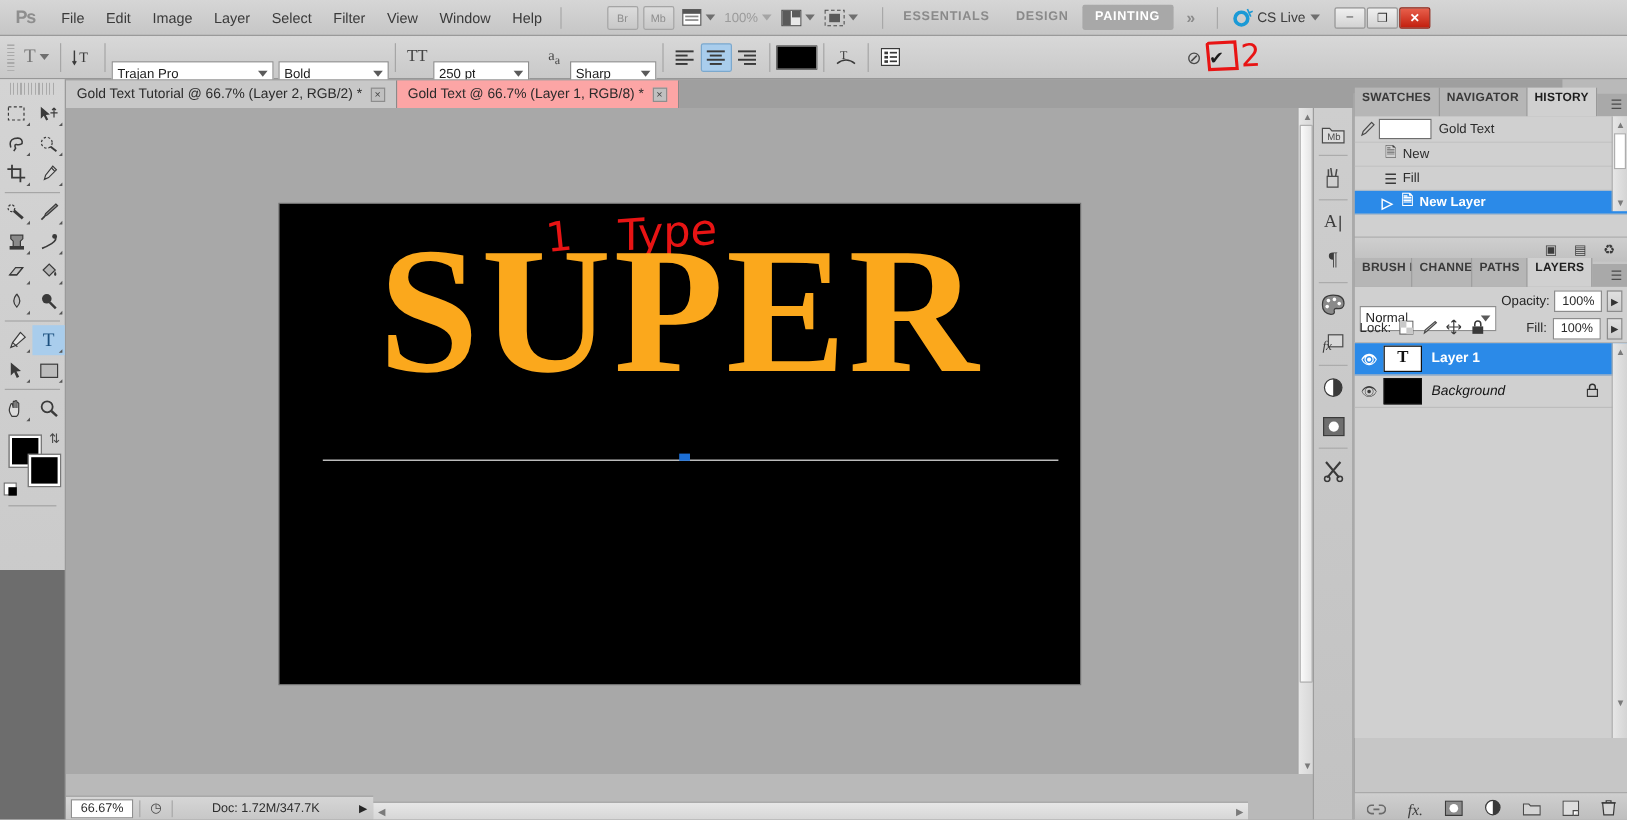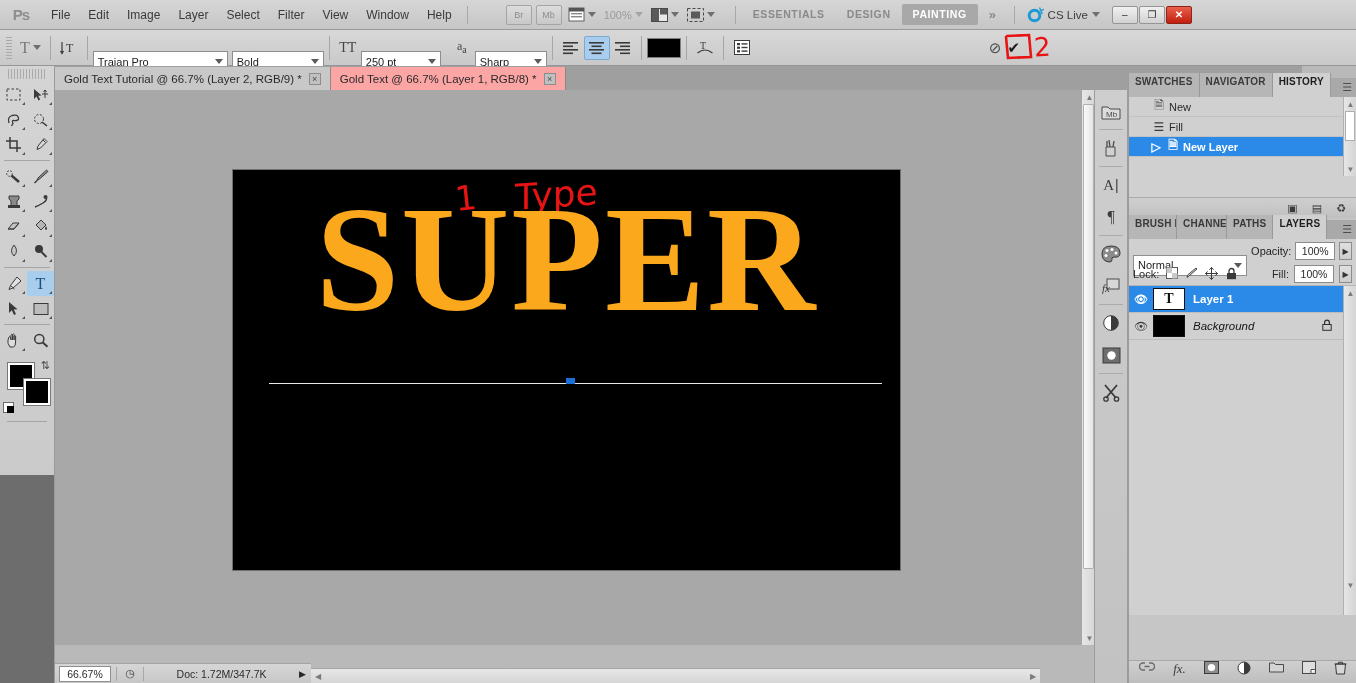--- a/index.html
+++ b/index.html
@@ -222,21 +222,21 @@
   .layer.sel .eye { color:#fff; }
   .lthumb { width:32px; height:22px; background:#fff; border:1px solid #111; margin-right:8px;
             display:flex; align-items:center; justify-content:center;
             font-family:"Liberation Serif", serif; font-size:14px; color:#111; }
   .lthumb.black { background:#000; }
   .lock-end { position:absolute; right:24px; font-size:10px; color:#2f2f2f; }
   .lscroll { position:absolute; right:0; top:0; width:13px; bottom:0;
              background:linear-gradient(to right,#e6e6e6,#d4d4d4); border-left:1px solid #b0b0b0; }
   .lbtns { position:absolute; left:0; bottom:0; width:228px; height:23px;
            background:linear-gradient(#cfcfcf,#bebebe); border-top:1px solid #a9a9a9;
-           display:flex; align-items:flex-start; justify-content:center; gap:18px; font-size:12px; color:#3d3d3d; }
+           display:flex; align-items:flex-end; justify-content:center; gap:18px; font-size:12px; color:#3d3d3d; }
 </style>
 </head>
 <body>
 
 <div class="app">
 
   <div class="menubar">
     <div class="ps-logo">Ps</div>
 
     <div class="menu-item">File</div>
@@ -416,21 +416,21 @@
         </svg>
       </span>
       <span style="position:relative;width:30px;display:inline-block">
         <span style="position:absolute;left:8px;top:-16px;color:#e81414;font-size:26px;font-family:'DejaVu Sans',sans-serif;transform:rotate(-3deg);display:inline-block">2</span>
       </span>
     </div>
   </div>
 
   <div class="doctabs">
     <div class="doctab">
-      <span>Gold Text Tutorial @ 66.7% (Layer 2, RGB/9) *</span>
+      <span>Gold Text Tutorial @ 66.7% (Layer 2, RGB/2) *</span>
       <span class="xbtn">×</span>
     </div>
     <div class="doctab active">
       <span>Gold Text @ 66.7% (Layer 1, RGB/8) *</span>
       <span class="xbtn">×</span>
     </div>
   </div>
 
   <div class="toolbar">
     <div class="tb-grip"></div>
@@ -653,20 +653,29 @@
   <div class="panels">
 
     <div class="ptabs">
       <div class="ptab">SWATCHES</div>
       <div class="ptab">NAVIGATOR</div>
       <div class="ptab active">HISTORY</div>
       <div class="pmenu">☰</div>
     </div>
 
     <div class="history">
+      <div class="hrow" style="height:22px">
+        <div class="hbox">
+          <svg width="13" height="13" viewBox="0 0 13 13">
+            <path d="M10 1 L12 3 L5 10 L2 11.5 L3 8.5 Z" fill="#cfcfcf" stroke="#4a4a4a"></path>
+          </svg>
+        </div>
+        <div class="hsnap"></div>
+        <span>Gold Text</span>
+      </div>
       <div class="hrow">
         <div class="hbox"></div>
         <div class="hico">🗎</div>
         <span>New</span>
       </div>
       <div class="hrow">
         <div class="hbox"></div>
         <div class="hico">☰</div>
         <span>Fill</span>
       </div>

